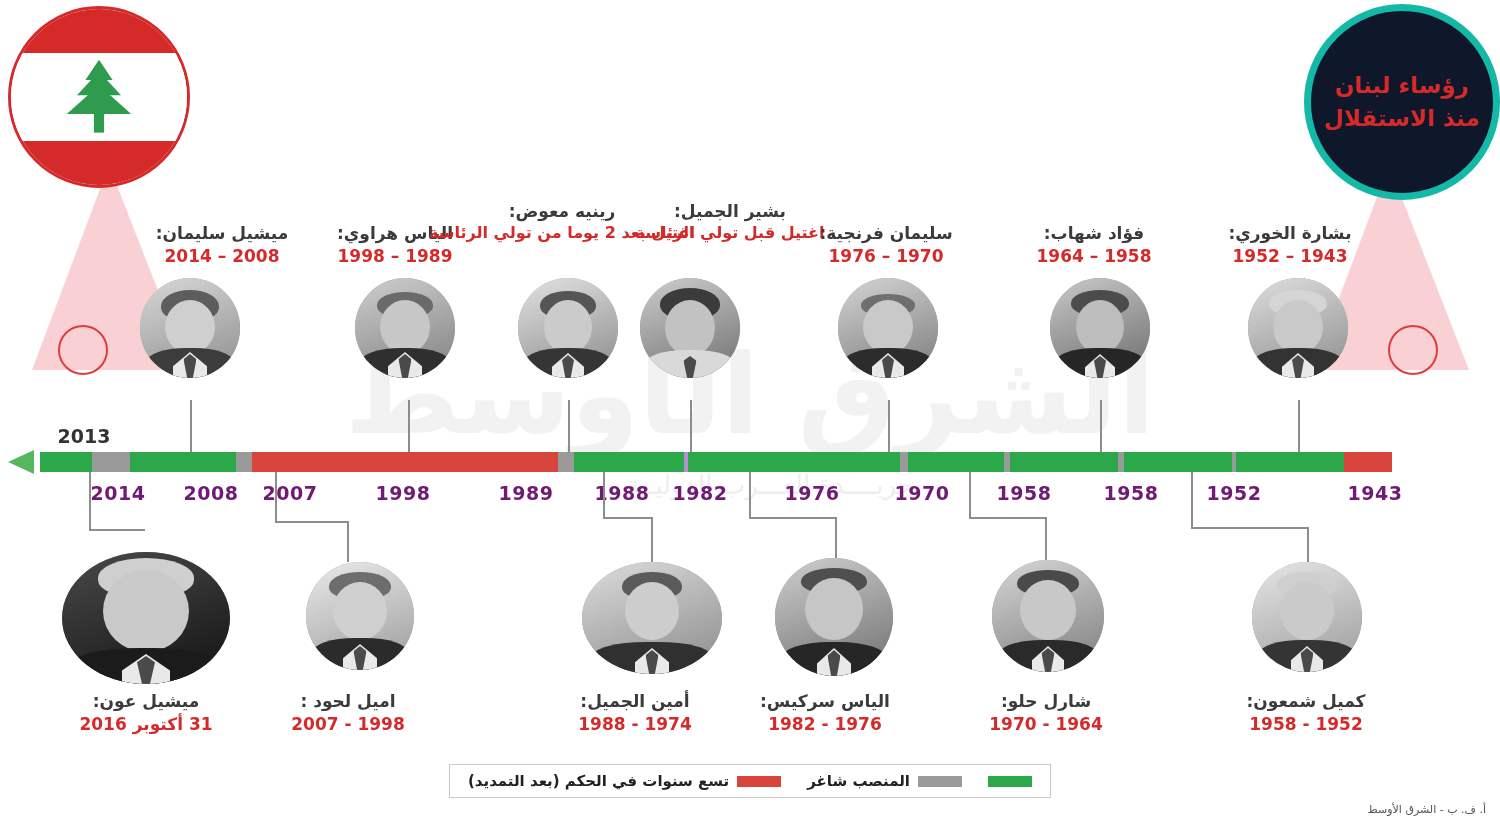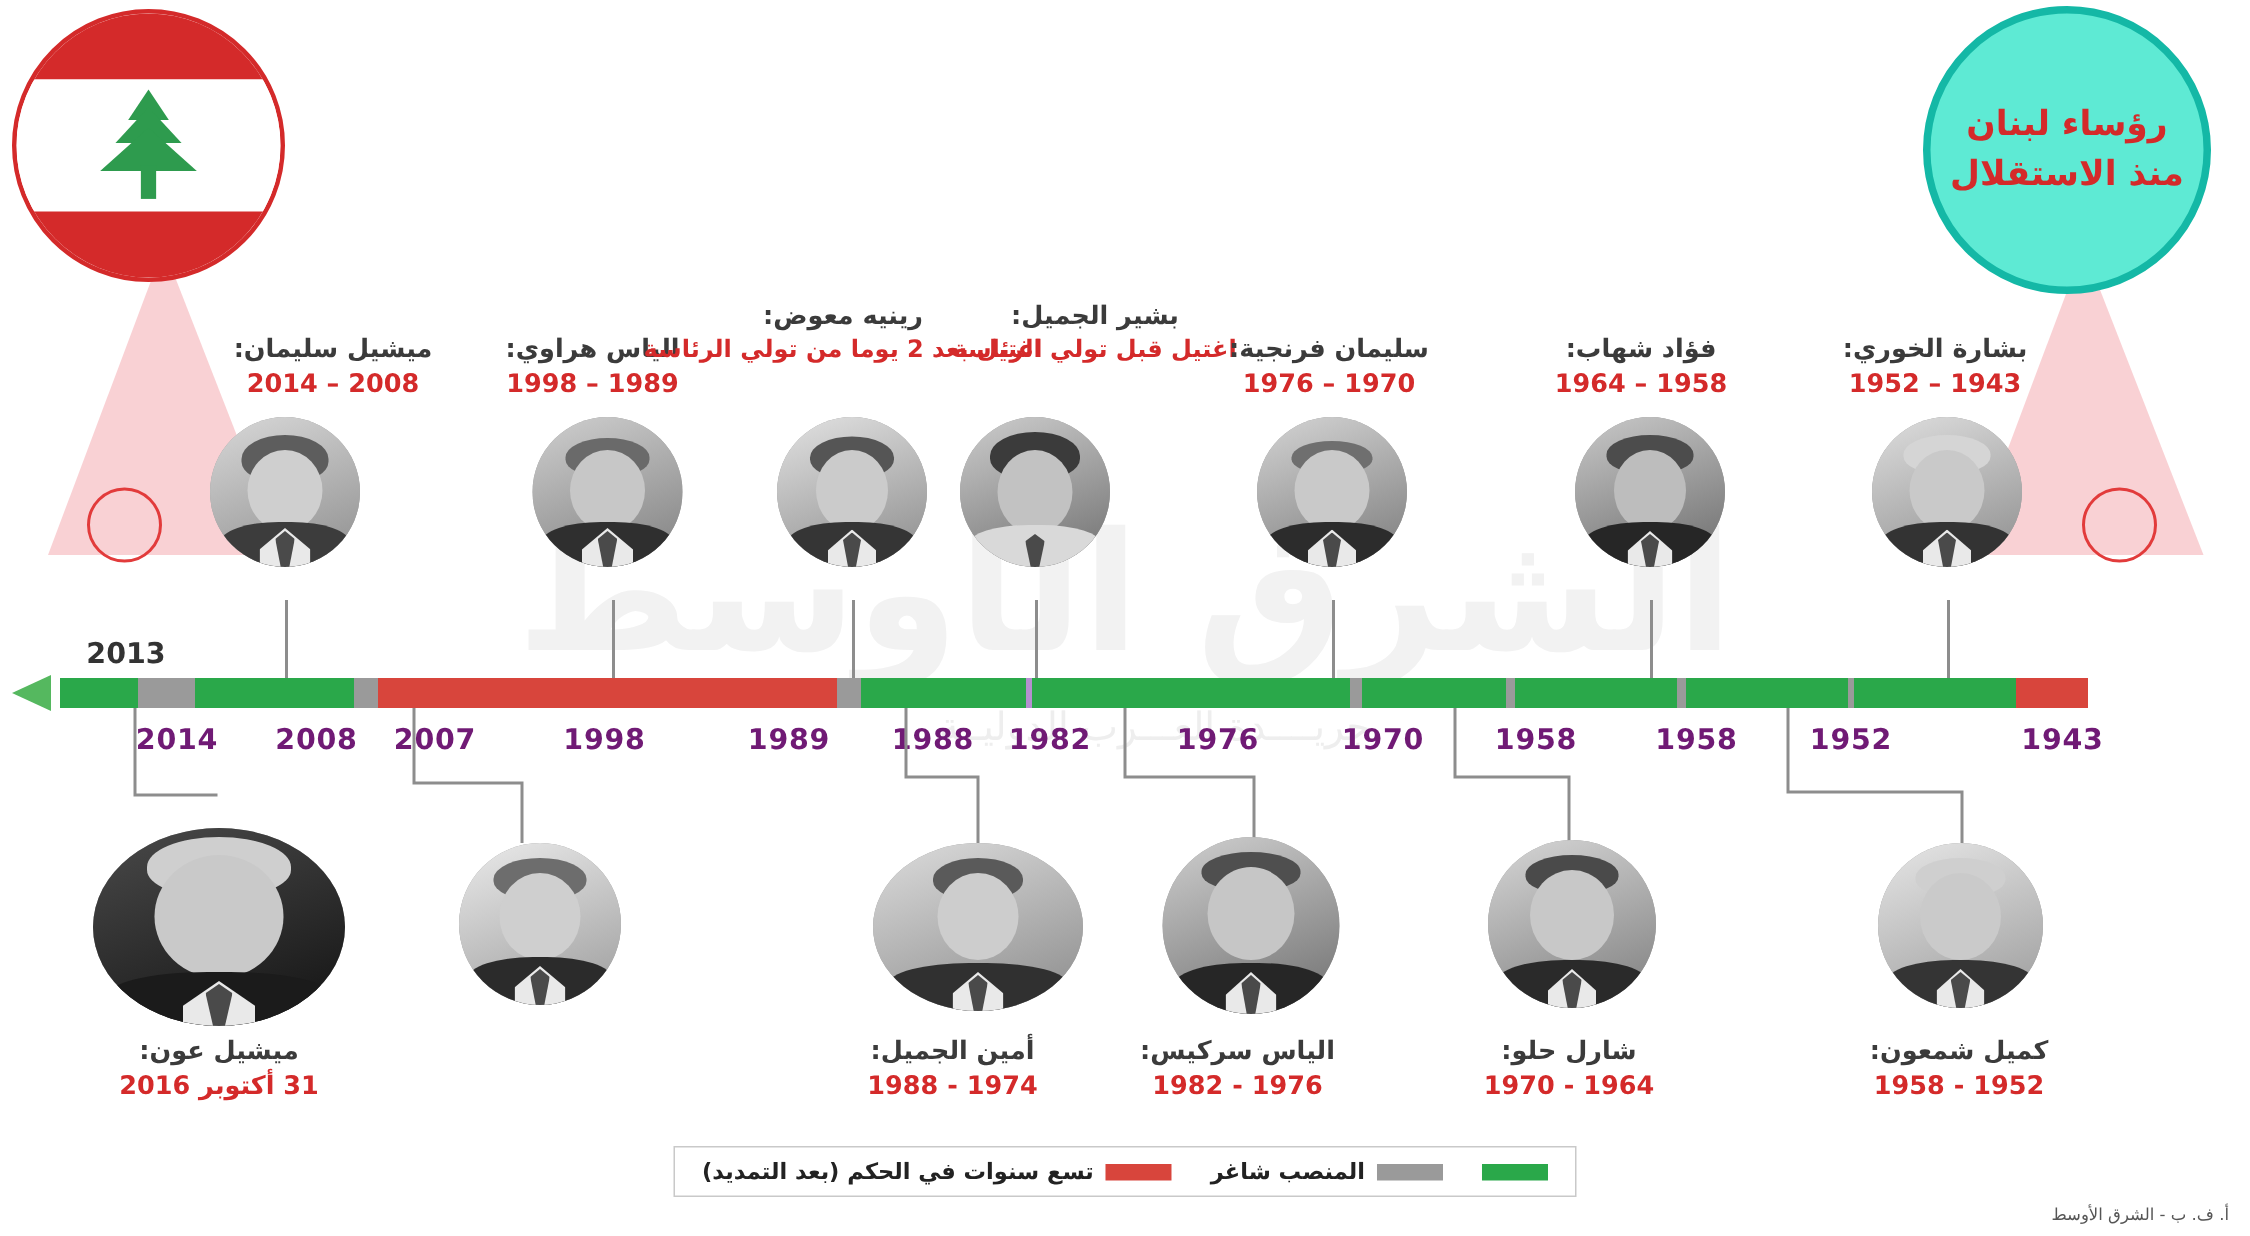--- a/index.html
+++ b/index.html
@@ -31,22 +31,22 @@
   .flag-red-top{position:absolute;left:0;top:0;width:100%;height:44px;background:#d42a2a;}
   .flag-red-bot{position:absolute;left:0;bottom:0;width:100%;height:44px;background:#d42a2a;}
   .flag-white{position:absolute;left:0;top:44px;width:100%;height:88px;background:#fff;}
   .cedar{
     position:absolute;left:50%;top:50%;transform:translate(-50%,-50%);
     width:86px;height:78px;
   }
 
   
   .title-badge{
-    position:absolute;right:26px;top:4px;width:182px;height:182px;border-radius:50%;
-    border:5px solid #14b8a6;background:#5eead4;z-index:6;
+    position:absolute;right:0;top:4px;width:182px;height:182px;border-radius:50%;
+    border:7px solid #14b8a6;background:#0f172a;z-index:6;
     display:flex;flex-direction:column;align-items:center;justify-content:center;
     text-align:center;color:#d42a2a;font-weight:bold;line-height:1.45;
   }
   .title-badge .l1{font-size:23px;}
   .title-badge .l2{font-size:23px;}
 
   
   .beam{position:absolute;z-index:1;}
   .beam-left{left:14px;top:165px;}
   .beam-right{right:16px;top:165px;}
@@ -332,20 +332,24 @@
   <div class="person" style="left:306px;top:562px;">
     <div class="photo" style="width:108px;height:108px;">
       <div class="bg" style="background:linear-gradient(160deg,#eaeaea,#9b9b9b);"></div>
       <div class="hair" style="top:10px;width:62px;height:28px;background:#6d6d6d;"></div>
       <div class="face" style="top:20px;width:54px;height:58px;border-radius:50%;background:#cfcfcf;"></div>
       <div class="suit" style="width:96px;height:32px;background:#2b2b2b;"></div>
       <div class="shirt" style="width:34px;height:26px;"></div>
       <div class="tie" style="width:13px;height:24px;"></div>
     </div>
   </div>
+  <div class="label" style="left:348px;top:690px;">
+    <div class="name">اميل لحود :</div>
+    <div class="years">1998 - 2007</div>
+  </div>
 
   <div class="person" style="left:582px;top:562px;">
     <div class="photo" style="width:140px;height:112px;border-radius:50%;">
       <div class="bg" style="background:linear-gradient(160deg,#dcdcdc,#8a8a8a);"></div>
       <div class="hair" style="top:10px;width:60px;height:28px;background:#5a5a5a;"></div>
       <div class="face" style="top:20px;width:54px;height:58px;border-radius:50%;background:#cdcdcd;"></div>
       <div class="suit" style="width:120px;height:32px;background:#303030;"></div>
       <div class="shirt" style="width:34px;height:26px;"></div>
       <div class="tie" style="width:13px;height:24px;"></div>
     </div>

